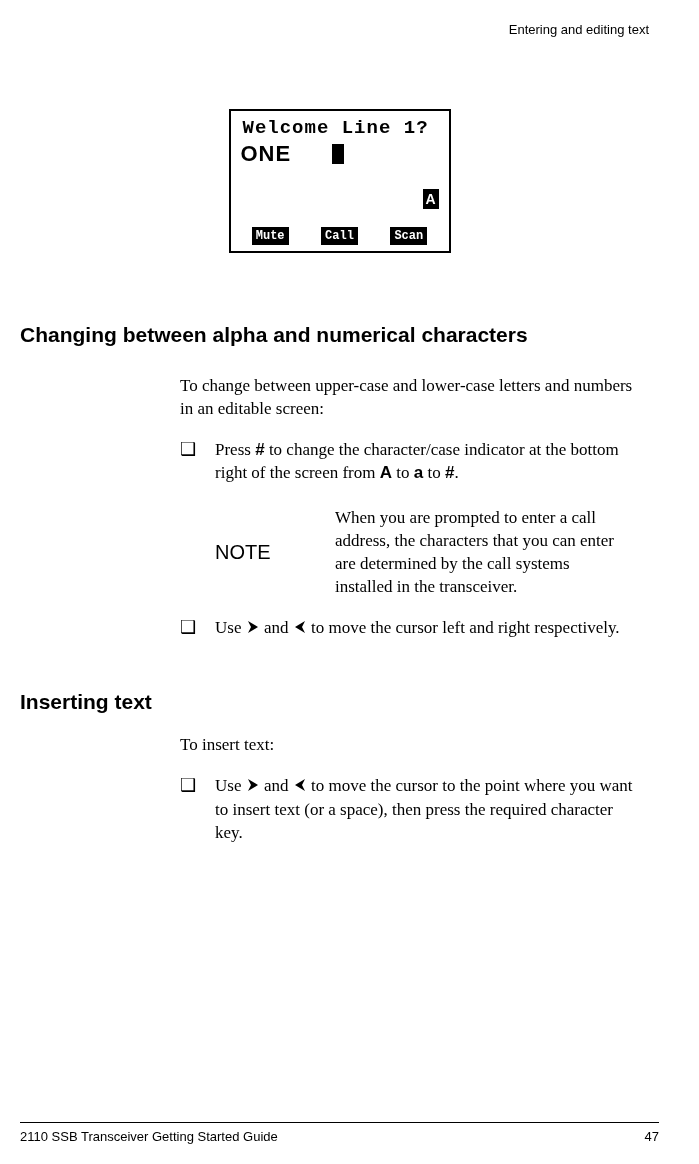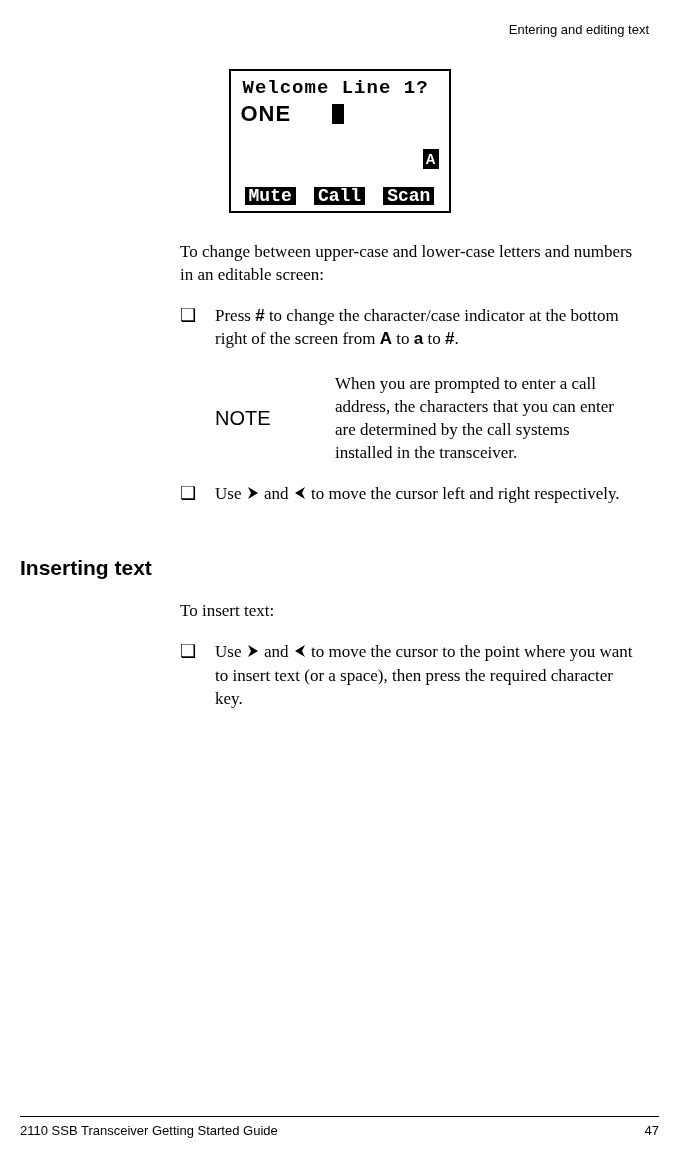--- a/index.html
+++ b/index.html
@@ -19,21 +19,21 @@
   }
   .running-head {
     text-align: right;
     font-family: Arial, Helvetica, sans-serif;
     font-size: 13px;
     color: #000;
     margin-right: 10px;
   }
   .screen-figure {
     width: 222px;
-    margin: 32px auto 0 auto;
+    margin: 72px auto 0 auto;
   }
   .lcd {
     border: 2px solid #000;
     width: 222px;
     height: 144px;
     position: relative;
     background: #fff;
   }
   .lcd-title {
     font-family: "Courier New", monospace;
@@ -86,21 +86,21 @@
     display: flex;
     justify-content: space-around;
     gap: 6px;
     padding: 0 8px;
   }
   .softkey {
     background: #000;
     color: #fff;
     font-family: "Courier New", monospace;
     font-weight: bold;
-    font-size: 18px;
+    font-size: 12px;
     padding: 0 4px;
     line-height: 18px;
   }
 
   .section-heading {
     font-family: Arial, Helvetica, sans-serif;
     font-weight: bold;
     font-size: 21px;
     margin-top: 70px;
   }
@@ -154,21 +154,21 @@
     line-height: 1.35;
   }
 
   .arrow-icon {
     display: inline-block;
     vertical-align: -1px;
   }
 
   .footer {
     position: absolute;
-    bottom: 26px;
+    bottom: 20px;
     left: 20px;
     right: 40px;
     border-top: 1px solid #000;
     padding-top: 6px;
     display: flex;
     justify-content: space-between;
     font-family: Arial, Helvetica, sans-serif;
     font-size: 13px;
   }
 </style>
@@ -188,20 +188,21 @@
       </div>
       <div class="lcd-mode-box">A</div>
       <div class="lcd-softkeys">
         <span class="softkey">Mute</span>
         <span class="softkey">Call</span>
         <span class="softkey">Scan</span>
       </div>
     </div>
   </div>
 
+  <h2 class="section-heading">Changing between alpha and numerical characters</h2>
 
   <div class="body-indent">
     <p class="body-text">To change between upper-case and lower-case letters and numbers in an editable screen:</p>
 
     <div class="step">
       <div class="step-bullet">❑</div>
       <div class="step-text">
         <span>Press </span><span class="bold-sans">#</span><span> to change the character/case indicator at the bottom right of the screen from </span><span class="bold-sans">A</span><span> to </span><span class="bold-sans">a</span><span> to </span><span class="bold-sans">#</span><span>.</span>
       </div>
     </div>

